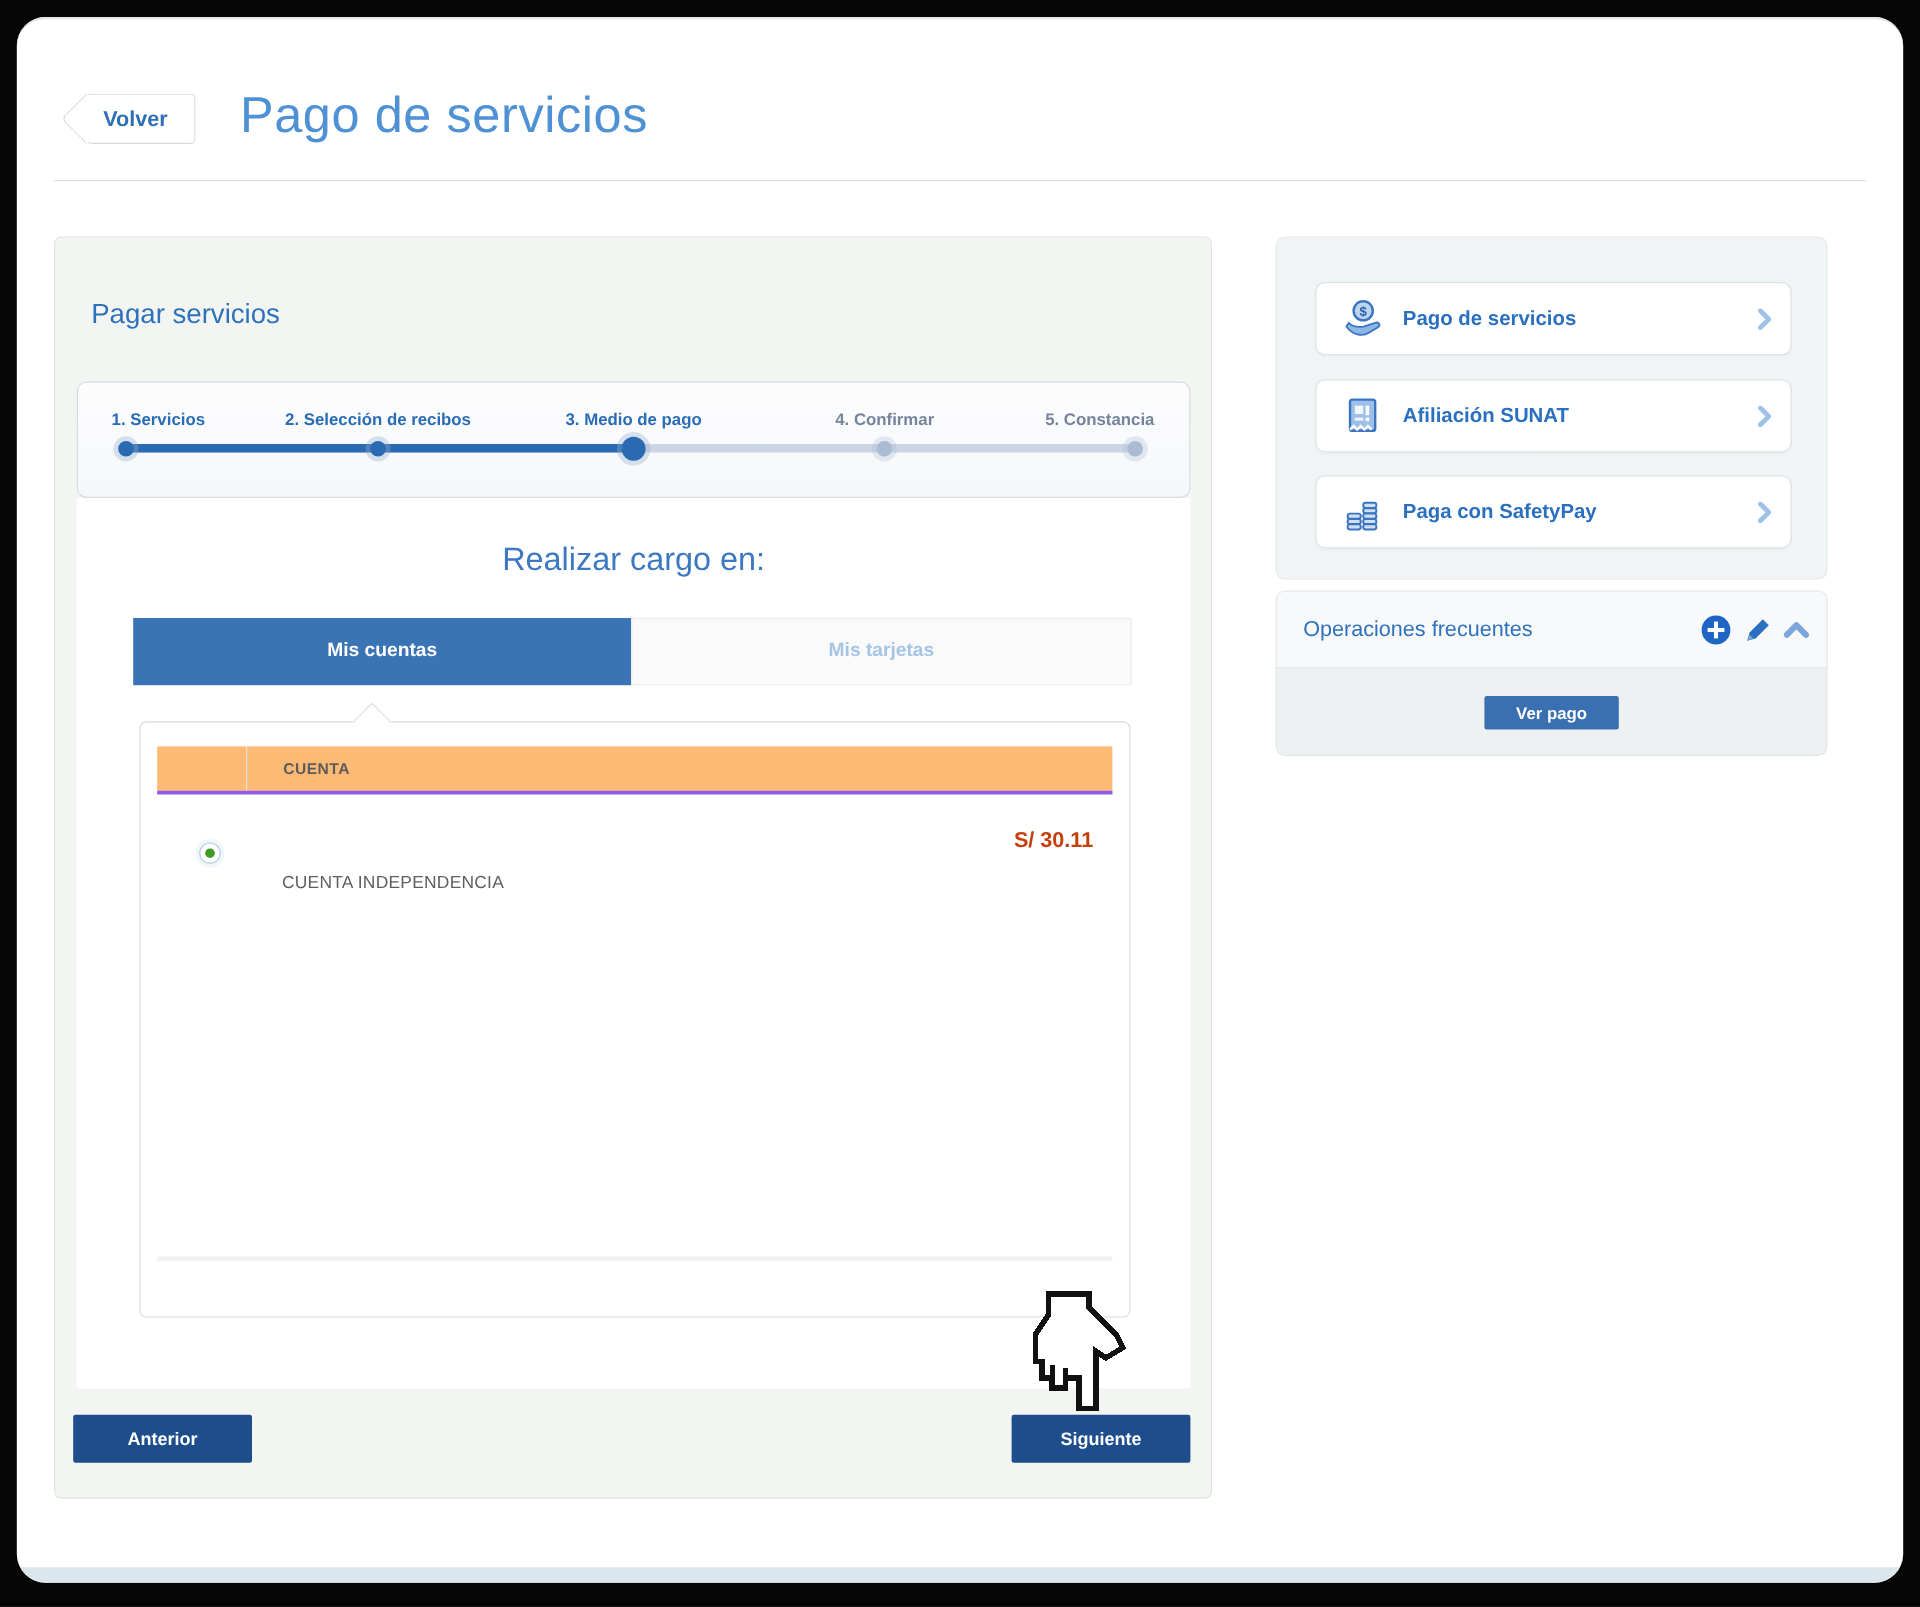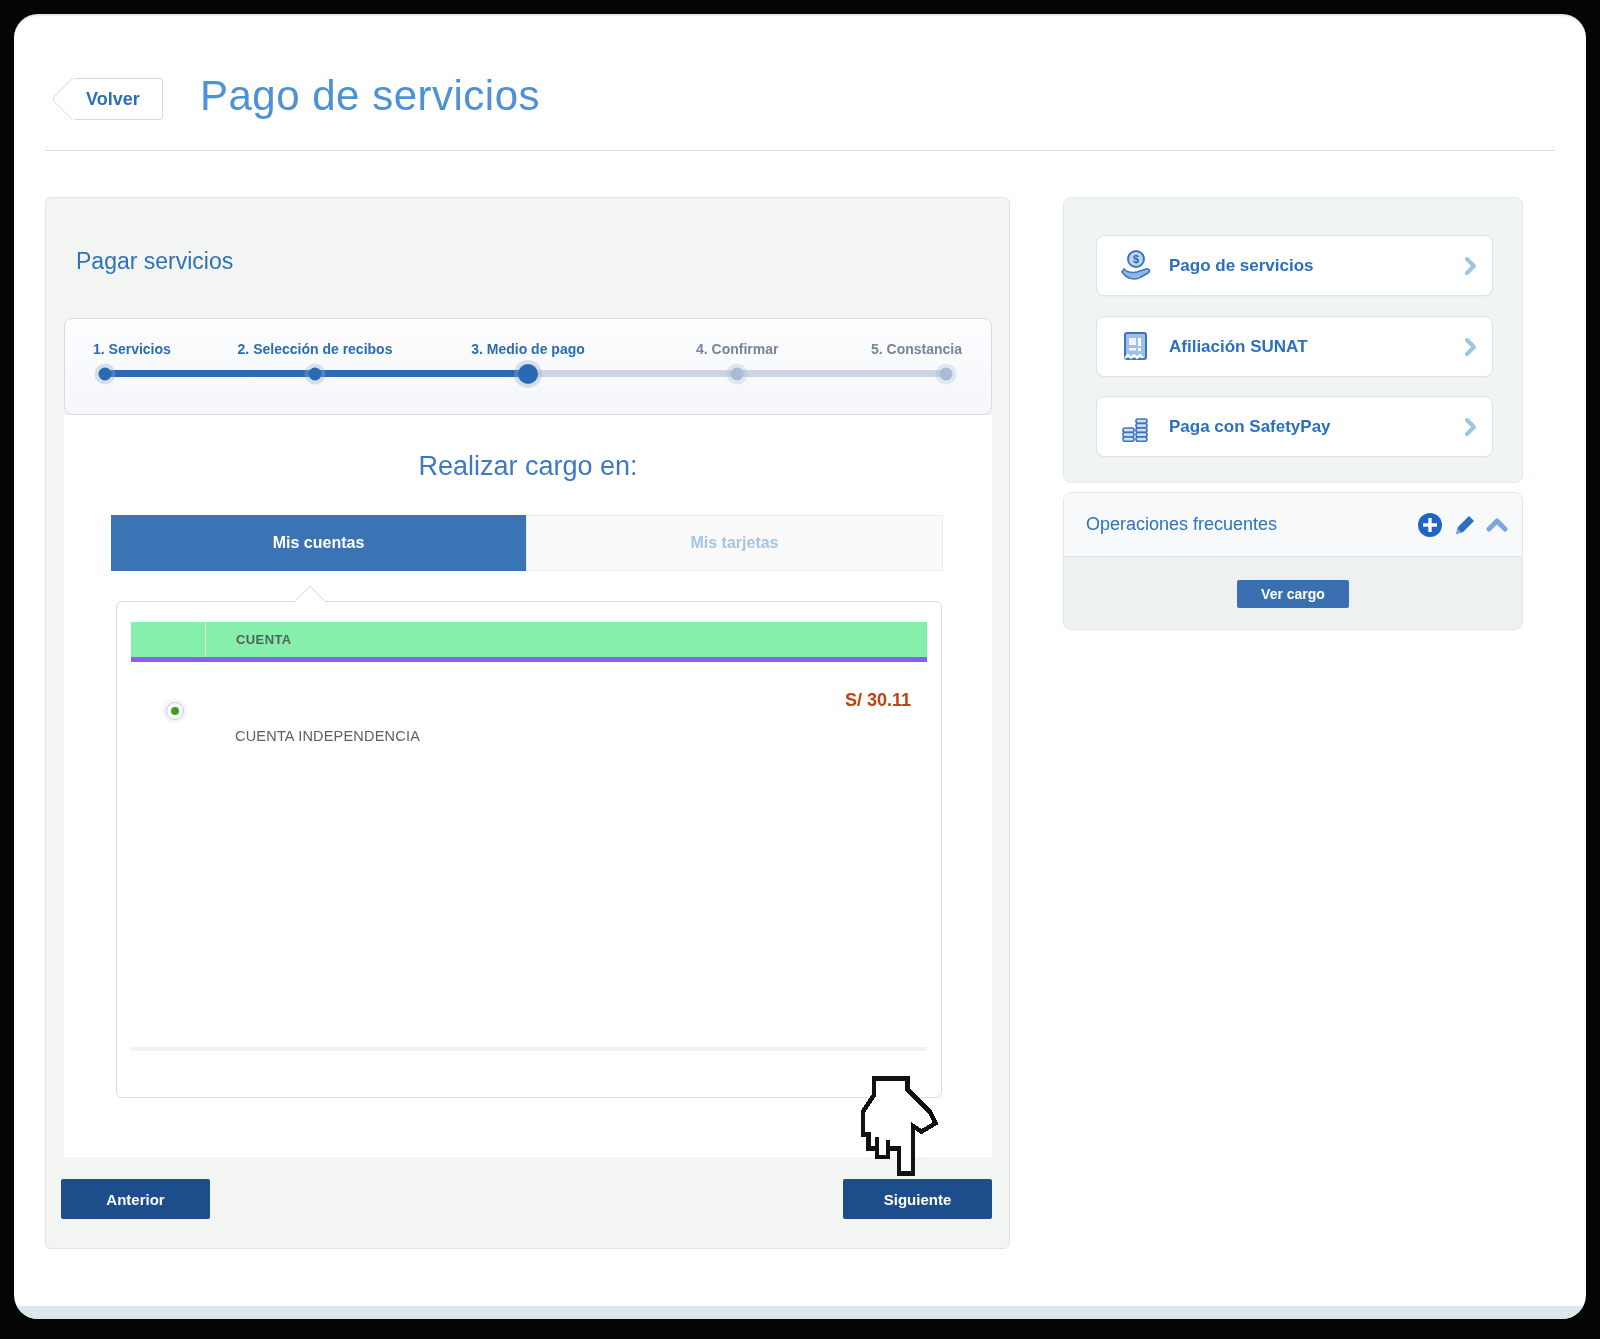--- a/index.html
+++ b/index.html
@@ -69,21 +69,21 @@
   .table-box {
     position:absolute; left:52px; top:186px; width:826px; height:497px;
     background:#fff; border:1px solid #dcdcdc; border-radius:6px;
   }
   .tab-caret {
     position:absolute; left:182px; top:-12px; width:22px; height:22px;
     background:#fff; transform:rotate(45deg);
     border-left:1px solid #e0e0e0; border-top:1px solid #e0e0e0;
   }
   .thead { position:absolute; left:14px; right:14px; top:20px; height:40px; display:flex;
-    background:#86efac; border-bottom:5px solid #8b5cf6; }
+    background:#fdba74; border-bottom:3px solid #8b5cf6; }
   .th { display:flex; align-items:center; font-size:13px; font-weight:bold; color:#5c5c5c; letter-spacing:.4px; }
   .th-radio { width:74px; }
   .th-cuenta { flex:1; border-left:1px solid #e4e1d6; padding-left:30px; }
   .th-disp { width:236px; border-left:1px solid #e4e1d6; padding-left:16px; }
   .row-radio { position:absolute; left:49px; top:100px; width:18px; height:18px; border-radius:50%;
     background:#fff; border:1px solid #b9cfe2; box-shadow:0 0 0 3px rgba(200,218,235,.25); cursor:pointer; }
   .row-radio::after { content:""; position:absolute; left:4px; top:4px; width:8px; height:8px; border-radius:50%; background:#3f9b28; }
   .row-account { position:absolute; left:118px; top:126px; font-size:14.5px; color:#5f5f5f; letter-spacing:.2px; }
   .row-amount { position:absolute; right:30px; top:88px; font-size:18px; font-weight:bold; color:#c2410c; }
   .row-sep { position:absolute; left:14px; right:14px; top:445px; height:4px; background:#f2f2f2; }
@@ -252,21 +252,21 @@
           <svg width="24" height="24" viewBox="0 0 24 24" style="cursor:pointer">
             <path d="M3 21 l2 -7 11 -11 5 5 -11 11 z" fill="#2a6fc0"></path>
             <path d="M3 21 l5 -2 -3 -3 z" fill="#7ba7dc"></path>
           </svg>
           <svg width="22" height="16" viewBox="0 0 22 16" style="cursor:pointer">
             <polyline points="3,12 11,4 19,12" fill="none" stroke="#7ba7dc" stroke-width="5" stroke-linecap="round" stroke-linejoin="round"></polyline>
           </svg>
         </div>
       </div>
       <div class="freq-body">
-        <button class="btn-vertodas">Ver cargo</button>
+        <button class="btn-vertodas">Ver pago</button>
       </div>
     </div>
 
     <div class="footer-strip"></div>
 
     <svg class="cursor-hand" width="84" height="104" viewBox="0 0 30 36" shape-rendering="crispEdges">
       <g transform="rotate(180 15 18)">
         <path d="M11 1 h5 v9 h4 v-3 h4 v3 h3 v5 h2 v8 l-4 6 v6 h-12 v-4 l-8 -8 -2 -4 5 -3 3 2 z" fill="#ffffff" stroke="#111111" stroke-width="1.6"></path>
         <path d="M16 3 v7 M20 9 v4 M24 10 v4" fill="none" stroke="#111111" stroke-width="1.4"></path>
       </g>

